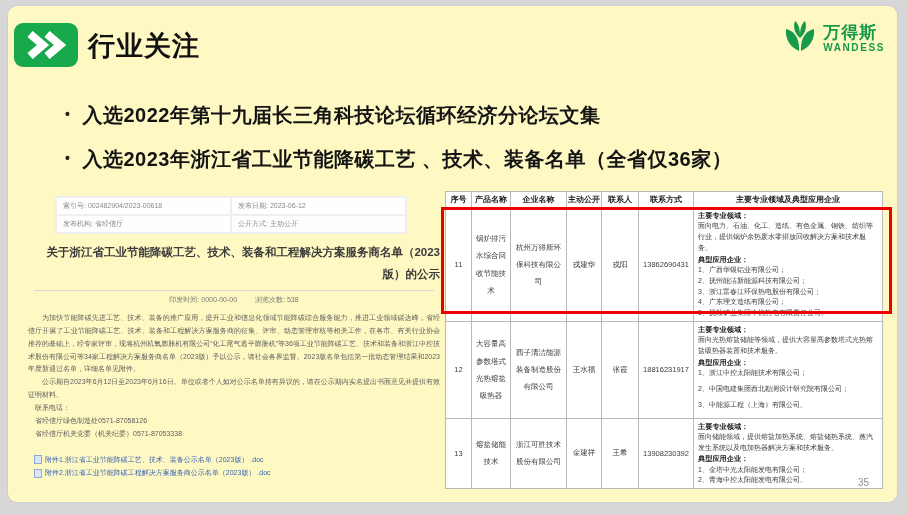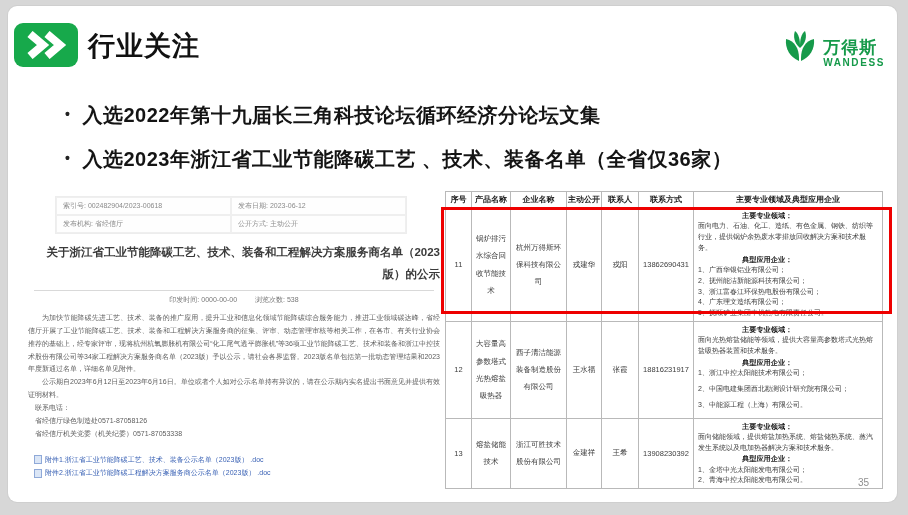--- a/index.html
+++ b/index.html
@@ -5,37 +5,37 @@
   html,body{margin:0;padding:0;}
   body{
     width:908px;height:515px;
     background:#d7d7d7;
     font-family:"Liberation Sans","DejaVu Sans",sans-serif;
     overflow:hidden;
   }
   .canvas{position:relative;width:908px;height:515px;}
   .slide{
     position:absolute;left:8px;top:6px;right:11px;bottom:13px;
-    background:#ffffff;border-radius:9px;
+    background:#fef9c3;border-radius:9px;
     box-shadow:0 0 0 1px #cfcfcf;
     overflow:hidden;
   }
   
   .chip{
     position:absolute;left:6px;top:17px;width:64px;height:44px;
     background:#17a94b;border-radius:9px;
     display:flex;align-items:center;justify-content:center;
   }
   .slide-title{
     position:absolute;left:80px;top:22px;margin:0;
     font-size:27px;font-weight:700;color:#111;letter-spacing:1px;
   }
   .logo{
-    position:absolute;right:12px;top:22px;
-    display:flex;align-items:flex-end;gap:5px;
+    position:absolute;right:12px;top:12px;
+    display:flex;align-items:center;gap:5px;
   }
   .logo-text{display:flex;flex-direction:column;line-height:1;}
   .logo-name{font-size:17px;font-weight:700;color:#169a4a;letter-spacing:1px;}
   .logo-latin{font-size:10px;font-weight:700;color:#169a4a;letter-spacing:1.6px;margin-top:2px;}
   
   .bullet{
     position:absolute;left:57px;display:flex;align-items:flex-start;
     font-size:20px;font-weight:700;color:#141414;letter-spacing:0.5px;
   }
   .bullet .dot{font-size:14px;margin:4px 12px 0 0;color:#222;}
@@ -87,21 +87,21 @@
     font-size:7.5px;color:#3c3c3c;
     text-align:center;vertical-align:middle;
     padding:1px 2px;overflow:hidden;
   }
   .vtable th{font-size:8px;font-weight:700;color:#1d1d1d;height:13px;padding:1px;}
   .vtable td.wide{
     text-align:left;vertical-align:top;
     font-size:7px;line-height:1.55;padding:2px 4px;
   }
   .vtable .spread{line-height:2.3;}
-  .sec-label{font-weight:700;color:#1d1d1d;font-size:7.2px;margin-left:44px;}
+  .sec-label{font-weight:700;color:#1d1d1d;font-size:7.2px;}
   .sec-text{color:#3c3c3c;}
   .client{color:#3c3c3c;}
   .client.gap{margin:5px 0;}
   tr.r11{height:96px;}
   tr.r12{height:87px;}
   tr.r13{height:63px;}
   
   .redbox{
     position:absolute;left:433px;top:201px;width:445px;height:101px;
     border:3px solid #ee0000;pointer-events:none;

